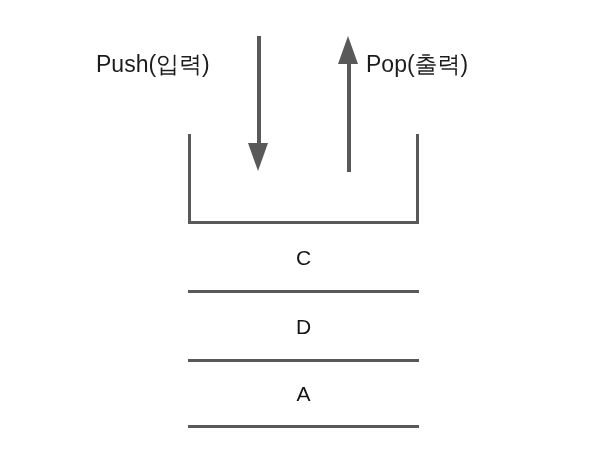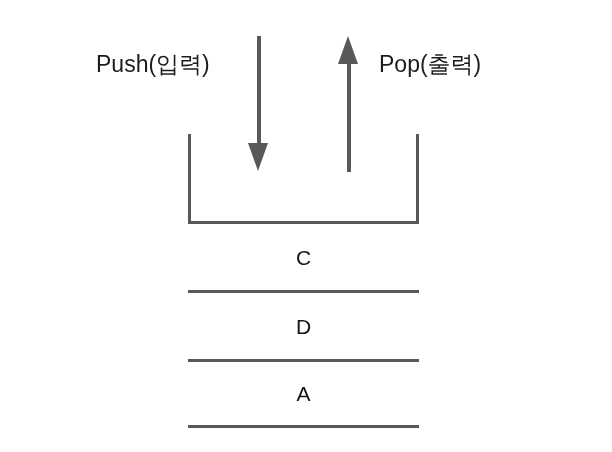--- a/index.html
+++ b/index.html
@@ -22,21 +22,21 @@
   
   .op-label {
     position: absolute;
     font-size: 23px;
     line-height: 26px;
     color: #1c1c1c;
     white-space: nowrap;
     letter-spacing: 0px;
   }
   #label-push { left: 96px;  top: 51px; }
-  #label-pop  { left: 379px; top: 51px; }
+  #label-pop  { left: 366px; top: 51px; }
 
   
   .arrow-shaft {
     position: absolute;
     width: 4px;
     background: #595959;
   }
   .arrow-head {
     position: absolute;
     width: 0;

